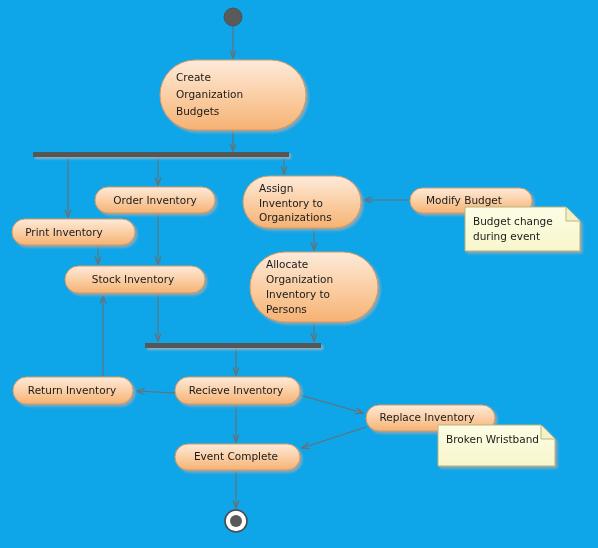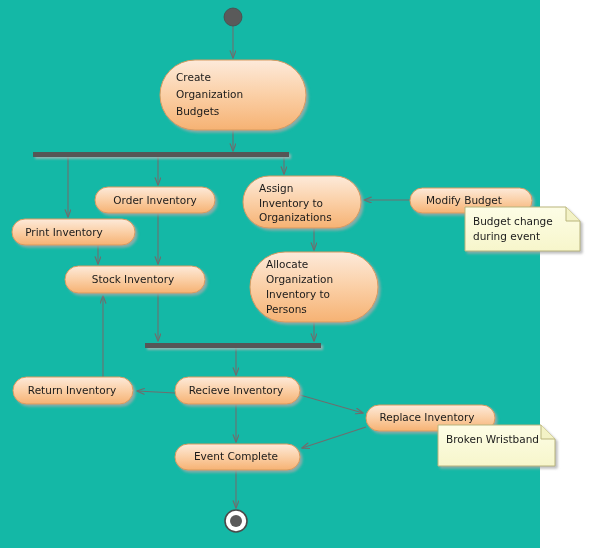--- a/index.html
+++ b/index.html
@@ -8,23 +8,23 @@
     background: #ffffff;
   }
   body {
     width: 598px;
     height: 548px;
     overflow: hidden;
     font-family: "DejaVu Sans", "Liberation Sans", sans-serif;
   }
   #diagram-root {
     position: relative;
-    width: 540px;
+    width: 598px;
     height: 548px;
-    background: #14b8a6;
+    background: #0ea5e9;
   }
   svg#canvas {
     position: absolute;
     left: 0;
     top: 0;
     width: 598px;
     height: 548px;
     display: block;
   }
   .node-label {

